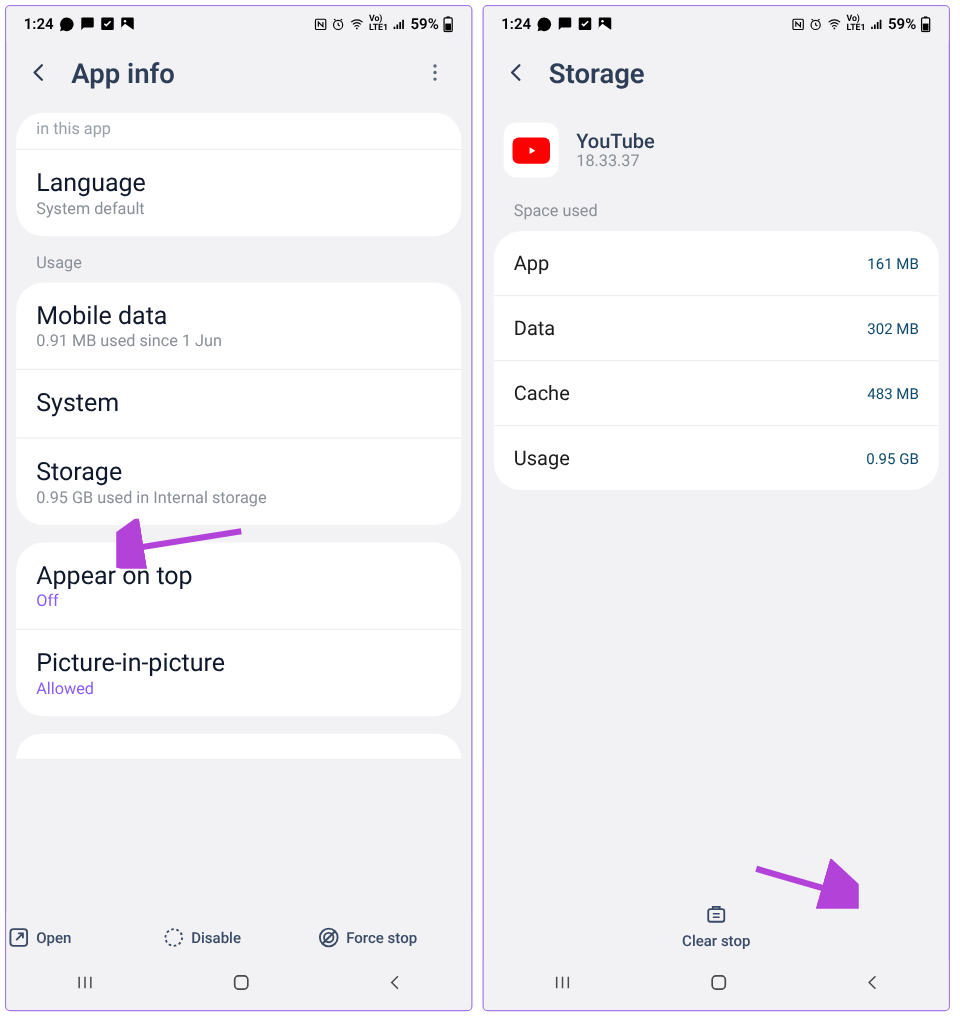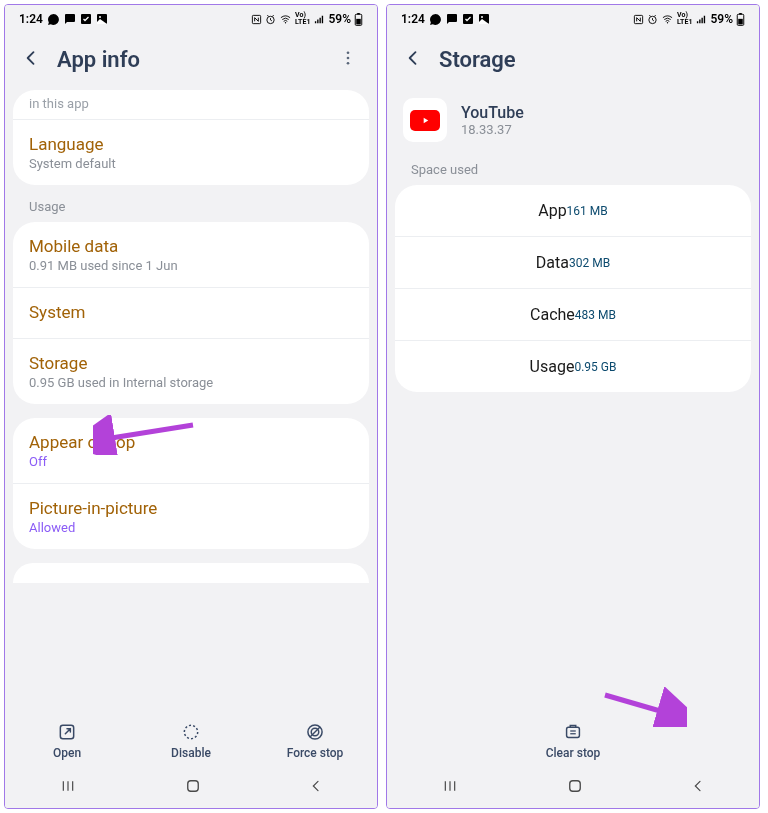--- a/index.html
+++ b/index.html
@@ -54,21 +54,21 @@
     background: #fff;
     border-radius: 22px;
     margin-bottom: 14px;
     overflow: hidden;
   }
   .row {
     padding: 14px 16px;
     border-bottom: 1px solid #eceef1;
   }
   .row:last-child { border-bottom: none; }
-  .row-title { font-size: 17px; color: #a16207; margin-bottom: 2px; }
+  .row-title { font-size: 20px; color: #0f172a; margin-bottom: 2px; }
   .row-sub { font-size: 13px; color: #8a8f97; }
   .row-sub.blue { color: #8b5cf6; }
   .section-label {
     font-size: 13px;
     color: #8a8f97;
     padding: 0 16px 8px 16px;
   }
   .truncated {
     color: #9aa0a8;
     font-size: 13px;
@@ -80,21 +80,21 @@
     height: 20px;
   }
   .bottom-actions {
     display: flex;
     justify-content: space-around;
     padding: 10px 0 8px 0;
     background: #f2f2f4;
   }
   .action {
     display: flex;
-    flex-direction: column;
+    flex-direction: row;
     align-items: center;
     gap: 4px;
     color: #3a4a66;
     font-size: 12px;
     font-weight: 500;
     flex: 1;
     text-align: center;
   }
   .nav-bar {
     display: flex;
@@ -122,21 +122,21 @@
     justify-content: center;
   }
   .yt-badge {
     width: 30px; height: 21px; background: #ff0000; border-radius: 5px;
     display:flex; align-items:center; justify-content:center;
   }
   .app-name { font-size: 16px; color: #2f3e57; font-weight:500; }
   .app-ver { font-size: 13px; color: #8a8f97; }
   .data-row {
     display: flex;
-    justify-content: center;
+    justify-content: space-between;
     align-items: center;
     padding: 16px;
     border-bottom: 1px solid #eceef1;
   }
   .data-row:last-child { border-bottom: none; }
   .data-label { font-size: 16px; color: #1a1a1a; }
   .data-value { font-size: 12px; color: #0c4a6e; }
   .bottom-actions2 {
     display: flex;
     justify-content: space-around;

